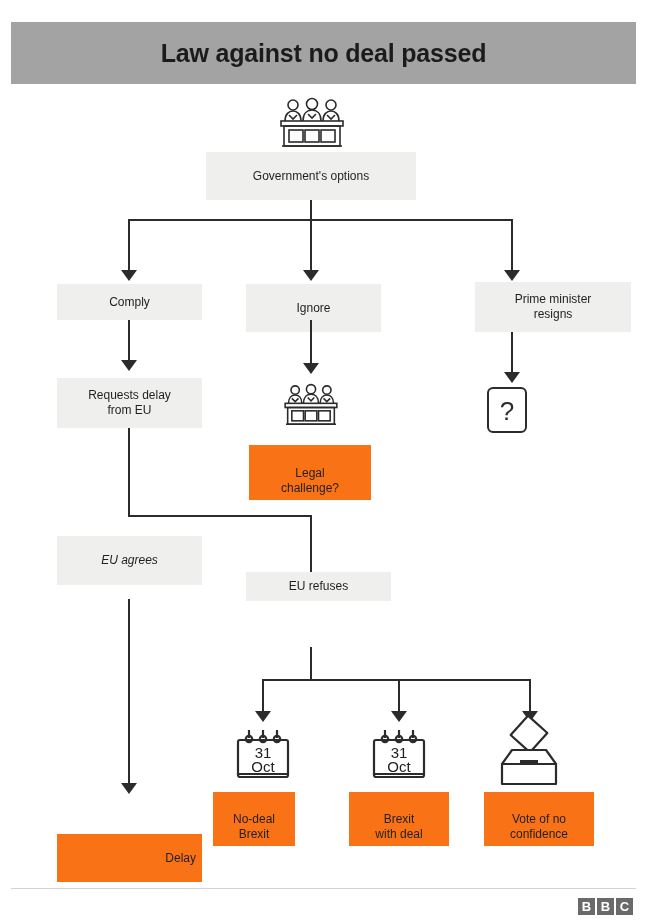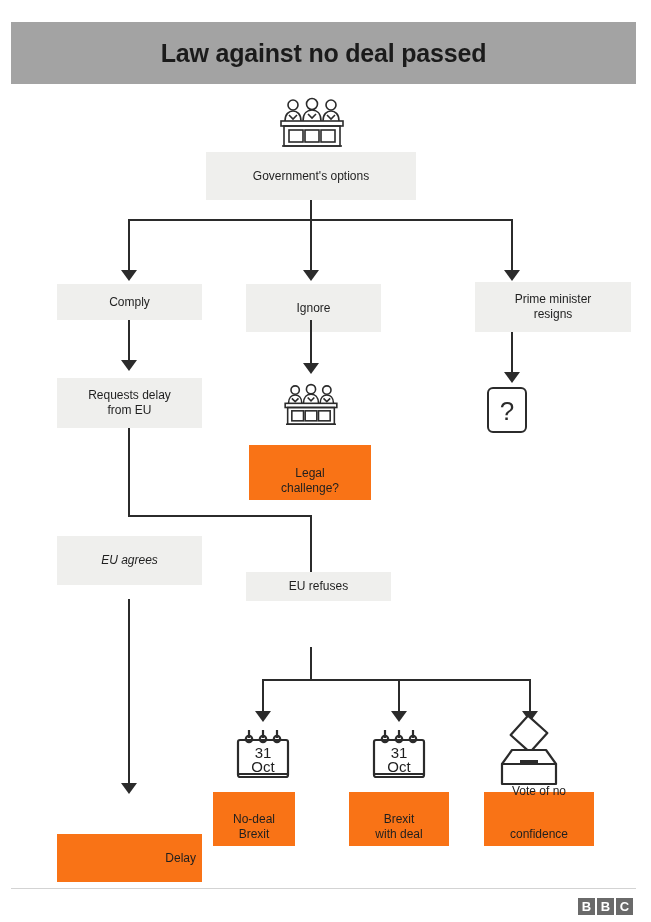--- a/index.html
+++ b/index.html
@@ -290,21 +290,21 @@
   <div class="node blue" style="left:213px; top:792px; width:82px; height:54px; flex-direction:column;">
     <span>No-deal</span>
     <span>Brexit</span>
   </div>
 
   <div class="node blue" style="left:349px; top:792px; width:100px; height:54px; flex-direction:column;">
     <span>Brexit</span>
     <span>with deal</span>
   </div>
 
-  <div class="node blue" style="left:484px; top:792px; width:110px; height:54px; flex-direction:column;gap:28px;">
+  <div class="node blue" style="left:484px; top:792px; width:110px; height:54px; flex-direction:column;">
     <span>Vote of no</span>
     <span>confidence</span>
   </div>
 
   <div class="footer-rule"></div>
   <div class="bbc-logo">
     <span class="bbc-block">B</span>
     <span class="bbc-block">B</span>
     <span class="bbc-block">C</span>
   </div>

